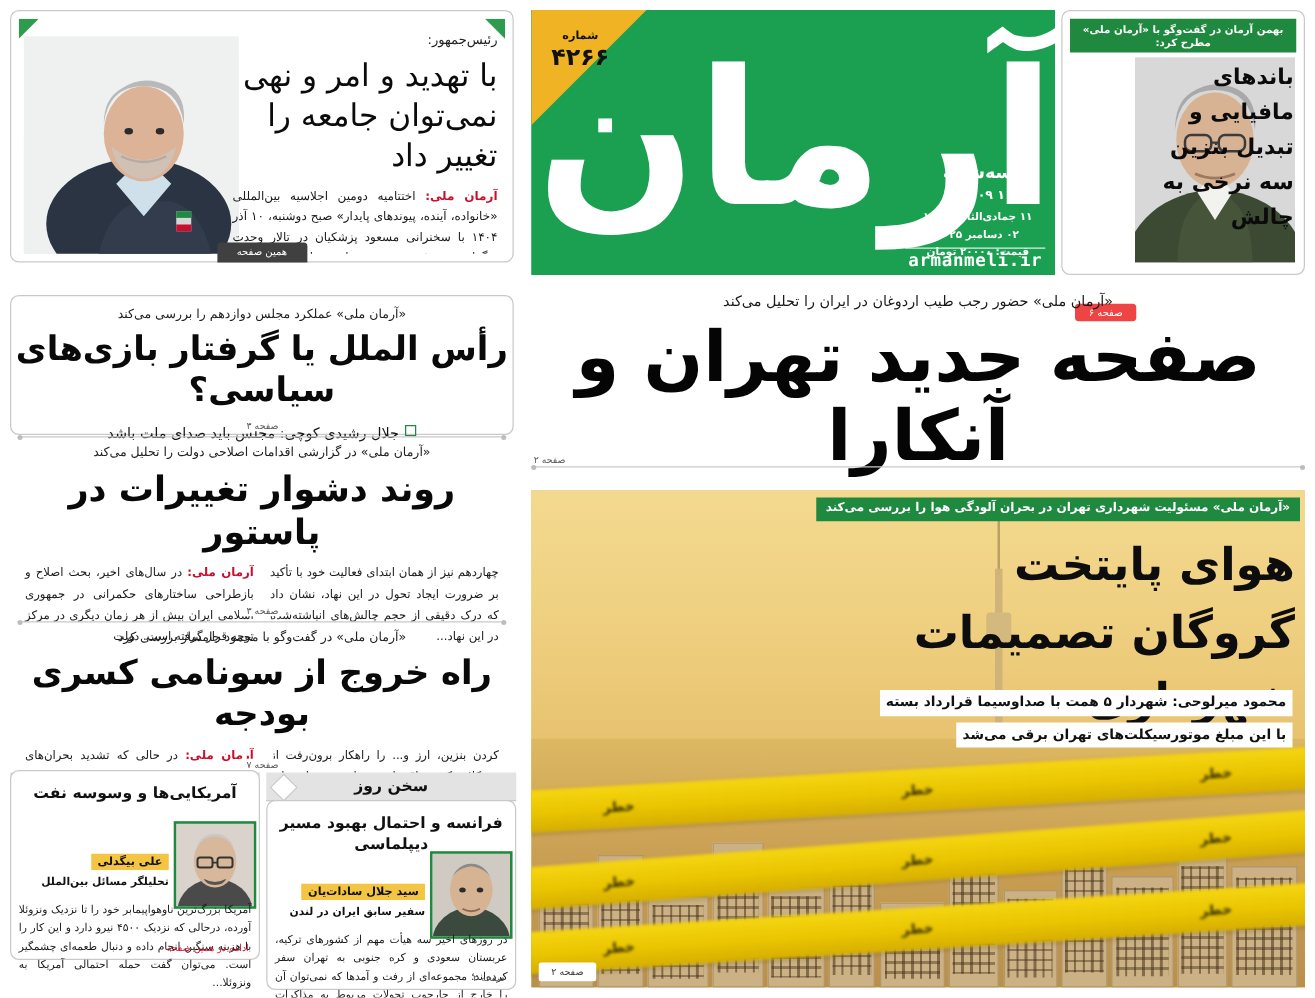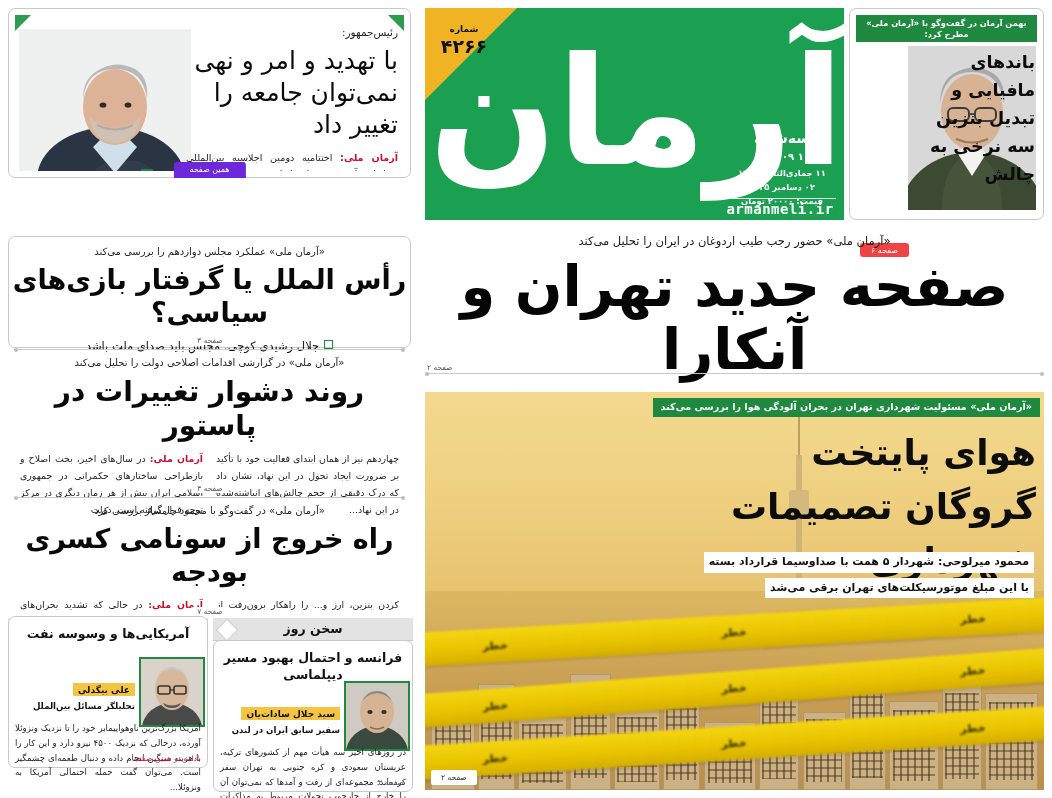--- a/index.html
+++ b/index.html
@@ -16,40 +16,40 @@
 
   
   .left-col{position:absolute;left:0;top:0;width:419px;height:798px;box-sizing:border-box;}
 
   .card{
     position:absolute;box-sizing:border-box;
     border:1px solid #c9c9c9;border-radius:7px;background:#fff;
   }
 
   
-  .lead{left:8px;top:8px;width:403px;height:170px;}
+  .lead{left:8px;top:8px;width:403px;height:202px;}
   .lead-inner{position:absolute;inset:6px;overflow:hidden;}
   .corner{position:absolute;width:0;height:0;}
   .corner-tl{left:0;top:0;border-top:16px solid #2e9c4e;border-right:16px solid transparent;}
   .corner-tr{right:0;top:0;border-top:16px solid #2e9c4e;border-left:16px solid transparent;}
 
   .lead-photo{
     position:absolute;left:4px;top:14px;width:172px;height:186px;overflow:hidden;
     background:linear-gradient(180deg,#f3f5f4 0%,#e9ecec 100%);
   }
   .lead-txt{position:absolute;right:6px;top:10px;width:212px;}
   .kicker-sm{font-size:10.5px;color:#222;line-height:1.4;margin-bottom:5px;}
   .lead-head{
     font-size:25px;font-weight:normal;line-height:1.28;letter-spacing:-0.3px;color:#0b0b0b;
   }
   .lead-body{margin-top:9px;font-size:9.6px;line-height:1.72;color:#1b1b1b;text-align:justify;}
   .src-red{color:#c8102e;font-weight:bold;}
   .pagebadge{
     position:absolute;left:50%;transform:translateX(-50%);
-    background:#6d28d9;color:#fff;font-size:8px;padding:3px 16px 4px;
+    background:#404040;color:#fff;font-size:8px;padding:3px 16px 4px;
     border-radius:3px 3px 0 0;letter-spacing:.3px;
   }
   .col-kicker{font-size:10px;color:#222;text-align:center;padding-top:9px;}
   .col-head{
     font-size:27px;font-weight:bold;text-align:center;line-height:1.22;
     margin-top:7px;letter-spacing:-0.4px;color:#090909;
   }
   .col-sub{font-size:11.5px;text-align:center;margin-top:9px;color:#151515;}
   .sqm{display:inline-block;width:7px;height:7px;border:1.6px solid #1f8a3f;margin-left:5px;vertical-align:1px;}
 

